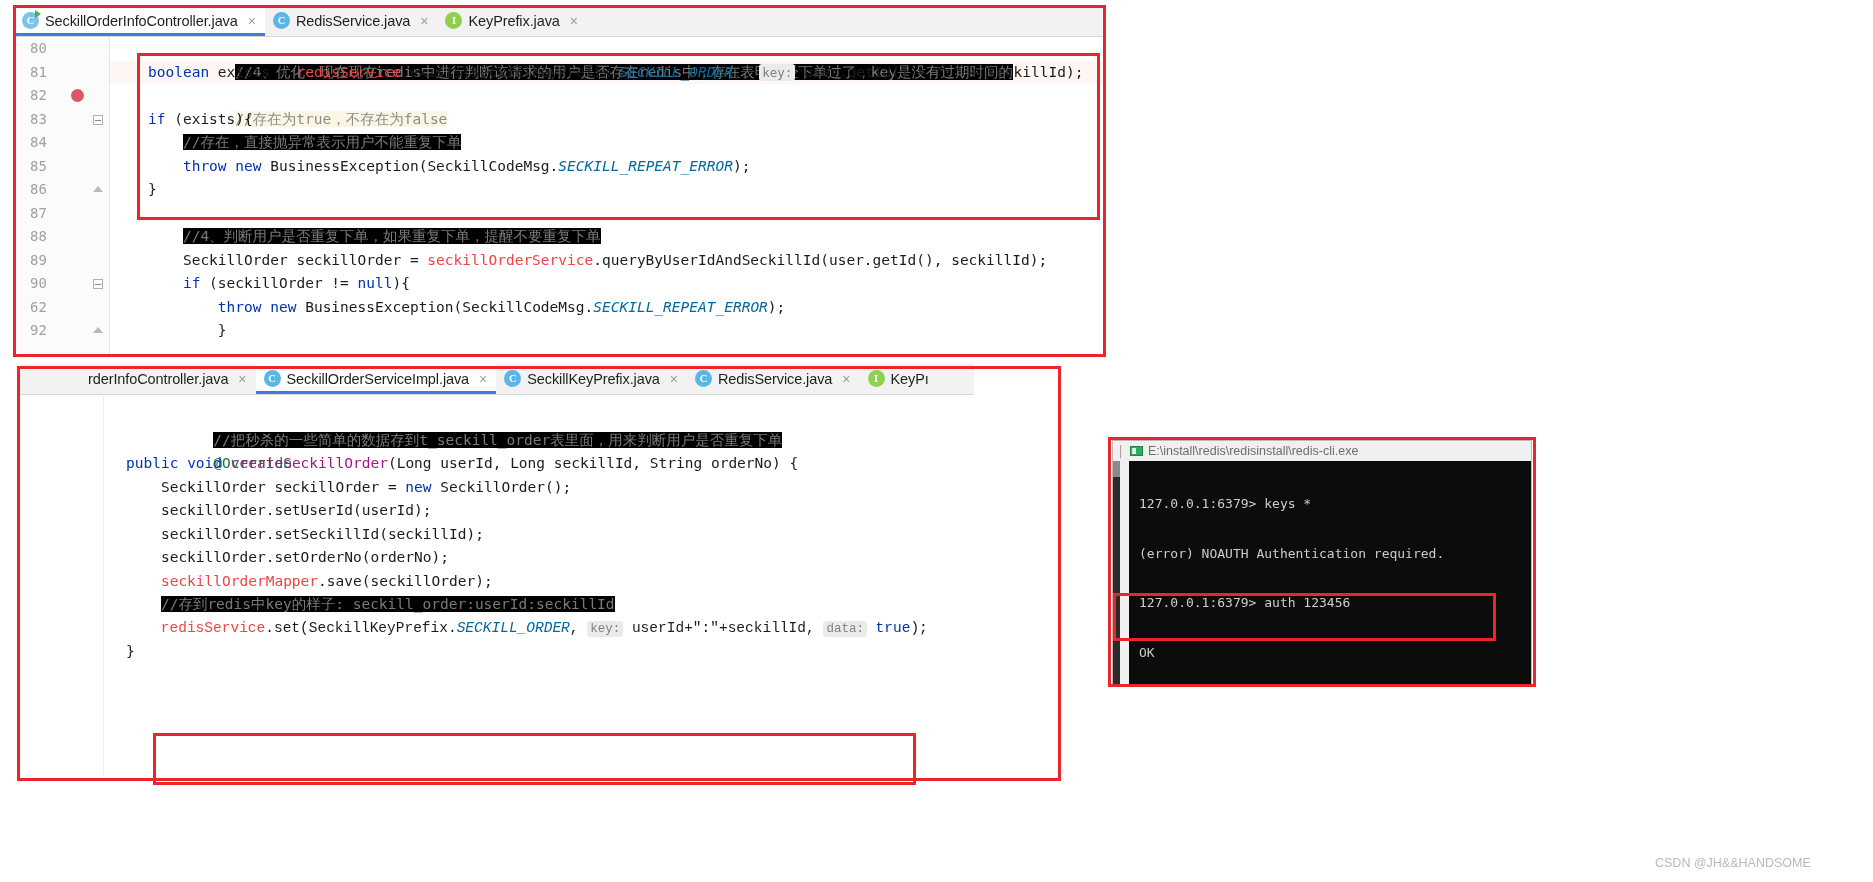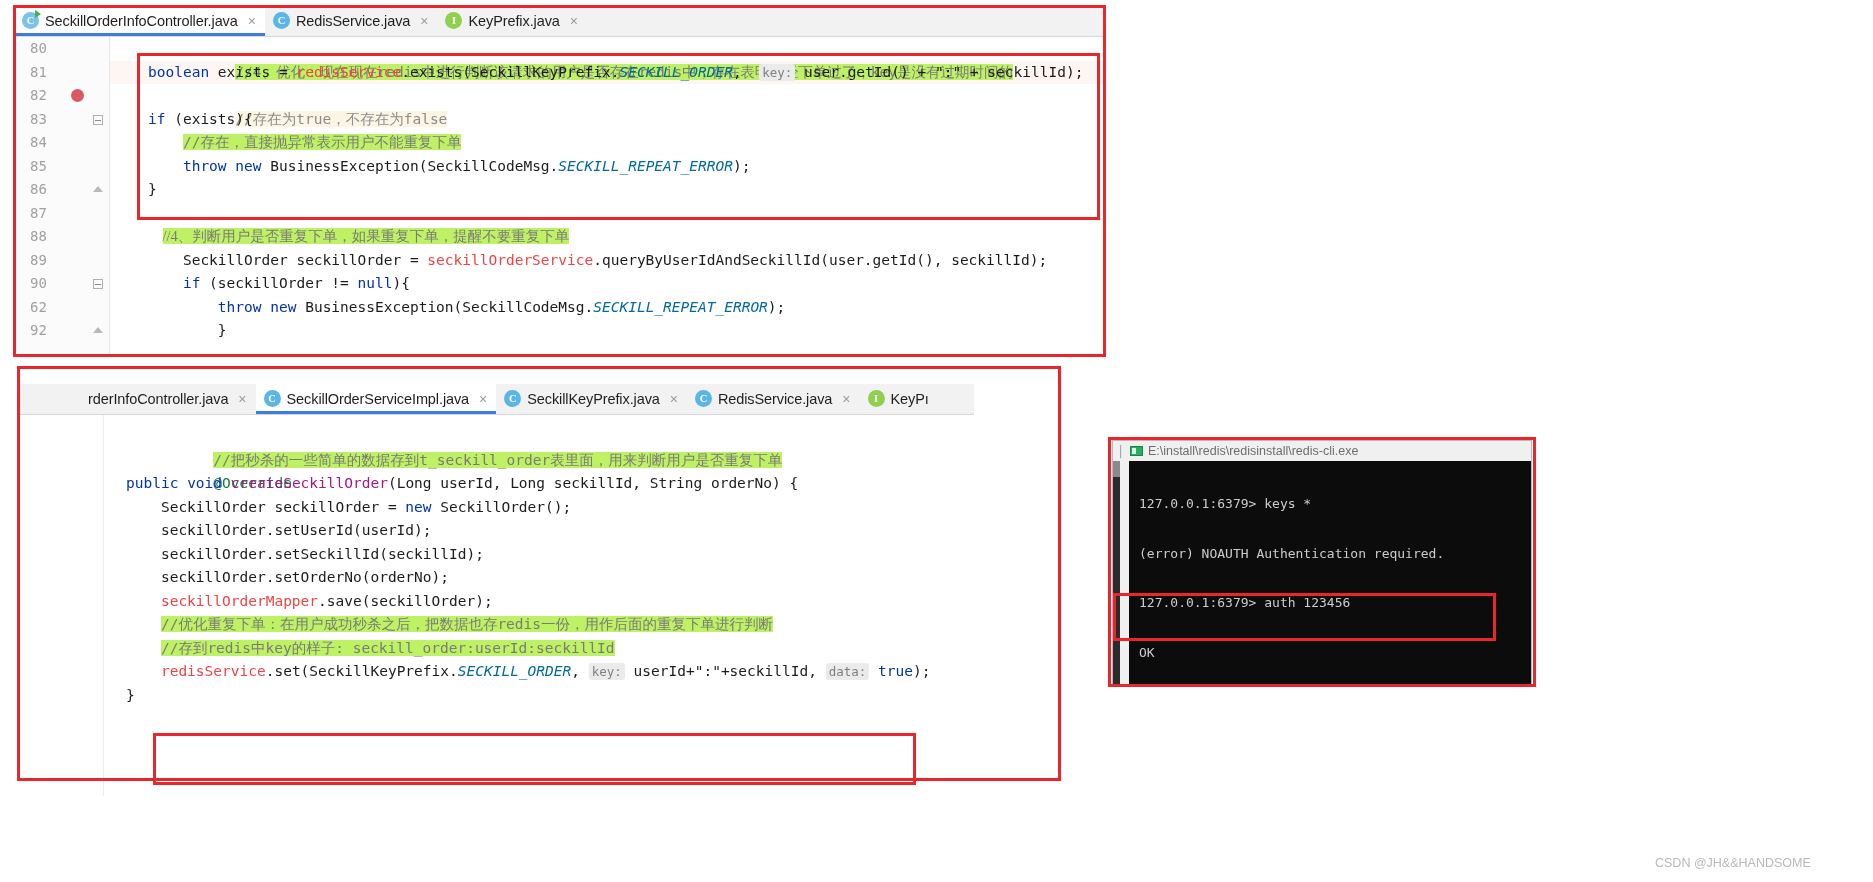--- a/index.html
+++ b/index.html
@@ -106,21 +106,21 @@
   }
   .cl {
     height:23.5px; line-height:23.5px;
     white-space:pre; padding-left:8px;
     color:#1c1c1c;
   }
   .cl.hl { background:#fdf6f2; }
 
   
   .kw   { color:#0033b3; }
-  .cmt-hi { background:#bef264; color:#7a7a7a; }
+  .cmt-hi { background:#000000; color:#7a7a7a; }
   .cmt-hi2{ background:#fbf6e3; color:#8c8c8c; }
   .mth  { color:#a4178b; }
   .fld  { color:#ef4444; }
   .cfield{ color:#0369a1; font-style:italic; }
   .ann  { color:#15803d; }
   .str  { color:#1c1c1c; }
   .hintpill {
     background:#ebebeb; color:#808080;
     border-radius:3px; padding:1px 3px; font-size:12.5px;
   }
@@ -235,30 +235,30 @@
         </div>
         <div class="cl hl" style="padding-left:38px;"><span class="kw">boolean</span> exists = <span class="fld">redisService</span>.exists(SeckillKeyPrefix.<span class="cfield">SECKILL_ORDER</span>,&nbsp; <span class="hintpill">key:</span> user.getId() + <span class="str">":"</span> + seckillId);</div>
         <div class="cl" style="padding-left:38px;">
           <span class="cmt-hi2">//存在为true，不存在为false</span>
         </div>
         <div class="cl" style="padding-left:38px;"><span class="kw">if</span> (exists){</div>
         <div class="cl" style="padding-left:38px;">&nbsp;&nbsp;&nbsp;&nbsp;<span class="cmt-hi">//存在，直接抛异常表示用户不能重复下单</span></div>
         <div class="cl" style="padding-left:38px;">&nbsp;&nbsp;&nbsp;&nbsp;<span class="kw">throw</span> <span class="kw">new</span> BusinessException(SeckillCodeMsg.<span class="cfield">SECKILL_REPEAT_ERROR</span>);</div>
         <div class="cl" style="padding-left:38px;">}</div>
         <div class="cl" style="padding-left:38px;">&nbsp;</div>
-        <div class="cl" style="padding-left:38px;font-family:Liberation Serif, serif;">&nbsp;&nbsp;&nbsp;&nbsp;<span class="cmt-hi">//4、判断用户是否重复下单，如果重复下单，提醒不要重复下单</span></div>
+        <div class="cl" style="padding-left:38px;">&nbsp;&nbsp;&nbsp;&nbsp;<span class="cmt-hi">//4、判断用户是否重复下单，如果重复下单，提醒不要重复下单</span></div>
         <div class="cl" style="padding-left:38px;">&nbsp;&nbsp;&nbsp;&nbsp;SeckillOrder seckillOrder = <span class="fld">seckillOrderService</span>.queryByUserIdAndSeckillId(user.getId(), seckillId);</div>
         <div class="cl" style="padding-left:38px;">&nbsp;&nbsp;&nbsp;&nbsp;<span class="kw">if</span> (seckillOrder != <span class="kw">null</span>){</div>
         <div class="cl" style="padding-left:38px;">&nbsp;&nbsp;&nbsp;&nbsp;&nbsp;&nbsp;&nbsp;&nbsp;<span class="kw">throw</span> <span class="kw">new</span> BusinessException(SeckillCodeMsg.<span class="cfield">SECKILL_REPEAT_ERROR</span>);</div>
         <div class="cl" style="padding-left:38px;">&nbsp;&nbsp;&nbsp;&nbsp;&nbsp;&nbsp;&nbsp;&nbsp;}</div>
       </div>
     </div>
   </div>
 
-  <div class="ide" style="left:18px; top:384px; width:956px; height:412px;">
+  <div class="ide" style="left:18px; top:364px; width:956px; height:412px;">
 
     <div class="tabbar" style="padding-left:62px; background:#f2f2f2;">
       <div class="tab">
         <span class="tlabel">rderInfoController.java</span>
         <span class="tclose">×</span>
       </div>
       <div class="tab active">
         <span class="ficon cls2">C</span>
         <span class="tlabel">SeckillOrderServiceImpl.java</span>
         <span class="tclose">×</span>
@@ -287,23 +287,22 @@
         </div>
         <div class="cl" style="padding-left:22px;">
           <span class="ann">@Override</span>
         </div>
         <div class="cl" style="padding-left:22px;"><span class="kw">public</span> <span class="kw">void</span> <span class="mth">createSeckillOrder</span>(Long userId, Long seckillId, String orderNo) {</div>
         <div class="cl" style="padding-left:22px;">&nbsp;&nbsp;&nbsp;&nbsp;SeckillOrder seckillOrder = <span class="kw">new</span> SeckillOrder();</div>
         <div class="cl" style="padding-left:22px;">&nbsp;&nbsp;&nbsp;&nbsp;seckillOrder.setUserId(userId);</div>
         <div class="cl" style="padding-left:22px;">&nbsp;&nbsp;&nbsp;&nbsp;seckillOrder.setSeckillId(seckillId);</div>
         <div class="cl" style="padding-left:22px;">&nbsp;&nbsp;&nbsp;&nbsp;seckillOrder.setOrderNo(orderNo);</div>
         <div class="cl" style="padding-left:22px;">&nbsp;&nbsp;&nbsp;&nbsp;<span class="fld">seckillOrderMapper</span>.save(seckillOrder);</div>
-        <div class="cl" style="padding-left:22px;">&nbsp;&nbsp;&nbsp;&nbsp;<span class="cmt-hi">//优化重复下单：在用户成功秒杀之后，把数据也存redis一份，用作后面的重复下单进行判断</span></div>
         <div class="cl" style="padding-left:22px;">&nbsp;&nbsp;&nbsp;&nbsp;<span class="cmt-hi">//存到redis中key的样子: seckill_order:userId:seckillId</span></div>
-        <div class="cl" style="padding-left:22px;">&nbsp;&nbsp;&nbsp;&nbsp;<span class="fld">redisService</span>.set(SeckillKeyPrefix.<span class="cfield">SECKILL_ORDER</span>, <span class="hintpill">key:</span> userId+<span class="str">":"</span>+seckillId, <span class="hintpill">data:</span> <span class="kw">true</span>);</div>
+        <div class="cl" style="padding-left:22px;font-family:Liberation Mono, monospace;">&nbsp;&nbsp;&nbsp;&nbsp;<span class="fld">redisService</span>.set(SeckillKeyPrefix.<span class="cfield">SECKILL_ORDER</span>, <span class="hintpill">key:</span> userId+<span class="str">":"</span>+seckillId, <span class="hintpill">data:</span> <span class="kw">true</span>);</div>
         <div class="cl" style="padding-left:22px;">}</div>
       </div>
     </div>
   </div>
 
   <div class="term" style="left:1112px; top:440px; width:420px; height:245px;">
     <div class="termtitle">
       <span style="color:#8a8a8a;font-size:11px;">│</span>
       <span class="termicon"></span>
       <span>E:\install\redis\redisinstall\redis-cli.exe</span>

